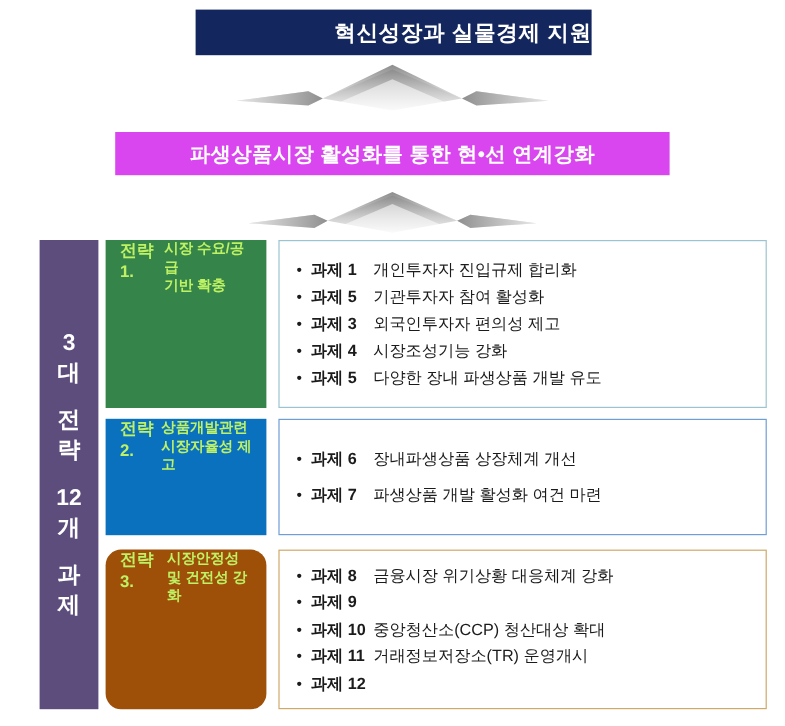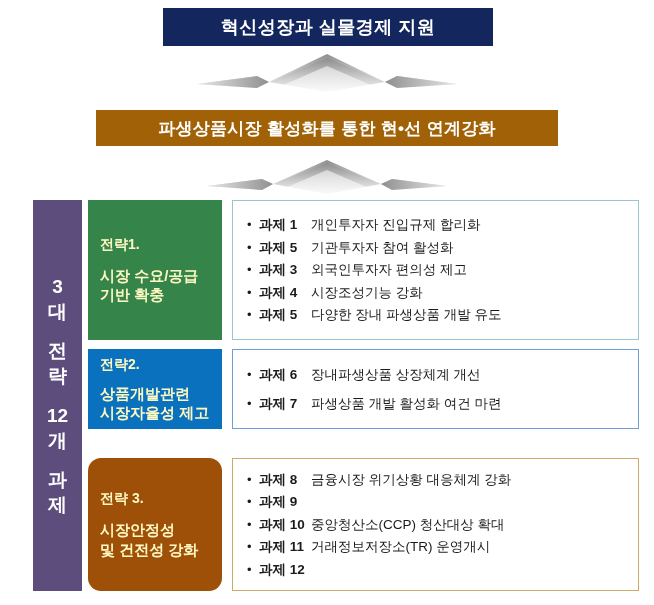--- a/index.html
+++ b/index.html
@@ -18,39 +18,39 @@
   
   .vision-banner {
     position: absolute;
     left: 163px;
     top: 8px;
     width: 330px;
     height: 38px;
     background: #13265d;
     display: flex;
     align-items: center;
-    justify-content: center;
+    justify-content: flex-end;
     box-sizing: border-box;
   }
   .vision-banner .banner-text {
     color: #ffffff;
     font-size: 18px;
     font-weight: bold;
     letter-spacing: 0.5px;
     white-space: nowrap;
   }
 
   
   .goal-banner {
     position: absolute;
     left: 96px;
     top: 110px;
     width: 462px;
     height: 36px;
-    background: #a16207;
+    background: #d946ef;
     display: flex;
     align-items: center;
     justify-content: center;
     box-sizing: border-box;
   }
   .goal-banner .banner-text {
     color: #ffffff;
     font-size: 17px;
     font-weight: bold;
     letter-spacing: 0.3px;
@@ -100,40 +100,40 @@
   .rail-gap { height: 14px; }
 
   
   .row {
     position: absolute;
     left: 88px;
     display: flex;
     align-items: stretch;
   }
   .row-1 { top: 200px; height: 140px; }
-  .row-2 { top: 349px; height: 80px; }
+  .row-2 { top: 349px; height: 97px; }
   .row-3 { top: 458px; height: 133px; }
 
   .strategy {
     width: 134px;
     box-sizing: border-box;
     padding: 0 12px;
     display: flex;
-    flex-direction: column;
+    flex-direction: row;
     justify-content: center;
-    color: #fef9c3;
+    color: #bef264;
     flex: 0 0 auto;
   }
   .strategy-num {
     font-size: 14px;
     font-weight: bold;
     margin-bottom: 12px;
   }
   .strategy-name {
-    font-size: 15px;
+    font-size: 12px;
     font-weight: bold;
     line-height: 1.30;
     white-space: pre-line;
   }
   .strategy-1 { background: #358449; }
   .strategy-2 { background: #0971bd; }
   .strategy-3 { background: #9e4f08; border-radius: 13px; }
   .strategy-2 .strategy-num { margin-bottom: 10px; }
   .strategy-3 .strategy-num { margin-bottom: 12px; }
 

